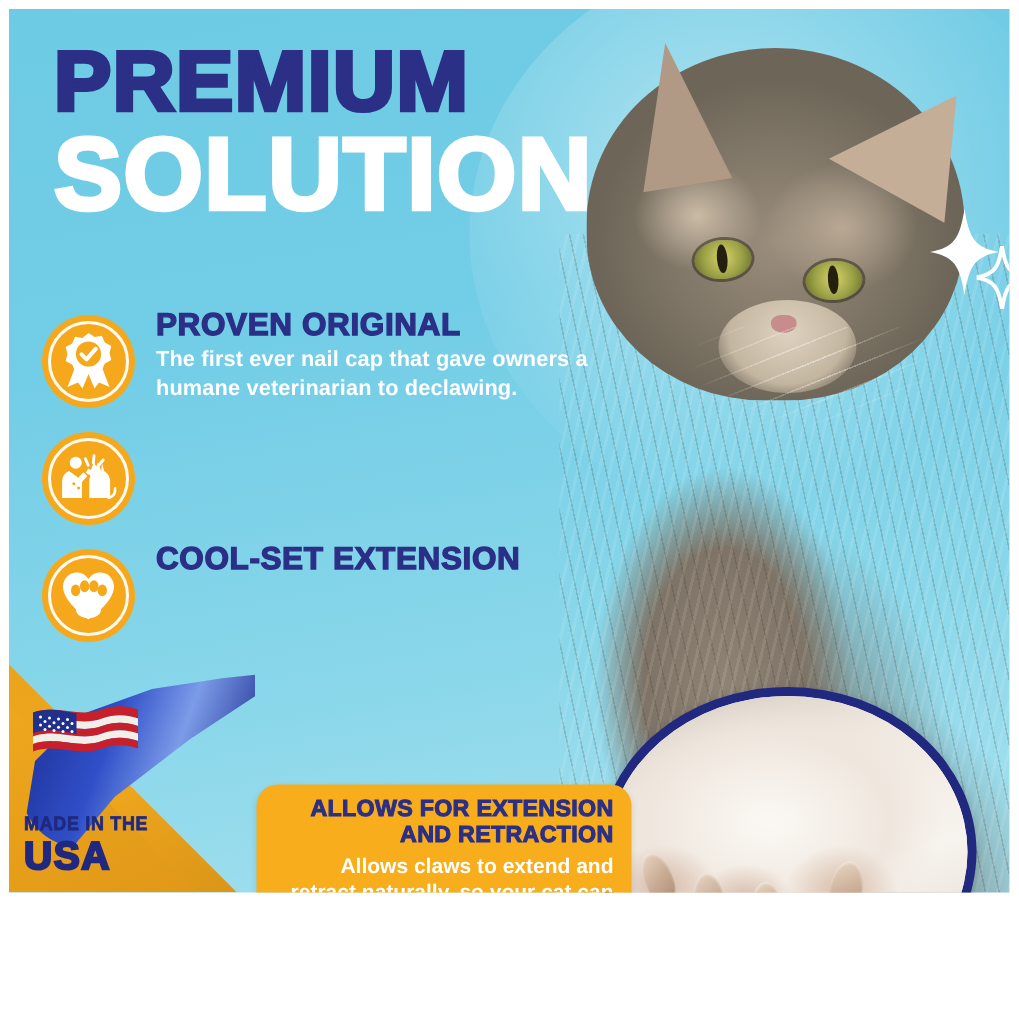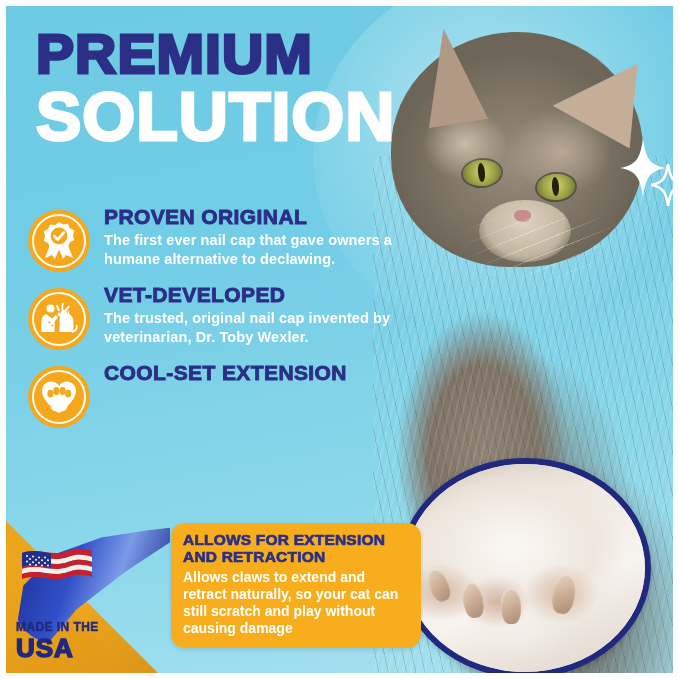--- a/index.html
+++ b/index.html
@@ -2,21 +2,21 @@
 <html><head>
 <meta charset="utf-8">
 <style>
   html,body{margin:0;padding:0;background:#ffffff;}
   body{width:679px;height:679px;overflow:hidden;
        font-family:"Liberation Sans","DejaVu Sans",sans-serif;}
 
   #poster{position:relative;width:679px;height:679px;background:#ffffff;overflow:hidden;}
 
   
-  .bg{position:absolute;left:6px;top:6px;width:667px;height:667px;overflow:hidden;
+  .bg{position:absolute;left:6px;top:6px;width:667px;height:589px;overflow:hidden;
       background:linear-gradient(170deg,#6ecbe4 0%,#72cde6 35%,#8ad7ea 70%,#a8e2f0 100%);}
   .bg-glow{position:absolute;right:-60px;top:-40px;width:420px;height:380px;border-radius:50%;
       background:radial-gradient(circle at 40% 40%,rgba(255,255,255,.45),rgba(255,255,255,0) 65%);}
 
   
   .cat-wrap{position:absolute;right:0;top:0;width:300px;height:673px;overflow:hidden;}
   .cat-body{position:absolute;left:-10px;top:150px;width:320px;height:530px;
       background:
         radial-gradient(ellipse 120px 200px at 120px 300px,#8e8375 0%,#7d7366 45%,rgba(125,115,102,0) 72%),
         radial-gradient(ellipse 150px 260px at 170px 380px,#6f675c 0%,rgba(111,103,92,0) 70%),
@@ -70,21 +70,21 @@
   .f-icon::after{content:"";position:absolute;left:4px;top:4px;right:4px;bottom:4px;
       border-radius:50%;border:2px solid rgba(255,255,255,.95);}
   .f-icon svg{position:absolute;left:11px;top:11px;}
   .f-text{flex:1 1 auto;}
   .f-title{font-size:21px;font-weight:bold;color:#2b2f86;letter-spacing:.4px;
       -webkit-text-stroke:.9px #2b2f86;line-height:1.05;margin-bottom:3px;}
   .f-body{font-size:14.5px;font-weight:bold;color:#ffffff;line-height:1.28;letter-spacing:.1px;}
 
   
   .callout{position:absolute;left:165px;top:517px;width:226px;padding:9px 12px 11px;
-      background:#f7ad1c;border-radius:14px;text-align:left;box-shadow:0 2px 5px rgba(0,0,0,.10);}
+      background:#f7ad1c;border-radius:14px;text-align:right;box-shadow:0 2px 5px rgba(0,0,0,.10);}
   .c-title{font-size:15.5px;font-weight:bold;color:#2b2f86;line-height:1.08;
       -webkit-text-stroke:.7px #2b2f86;letter-spacing:.2px;}
   .c-body{font-size:14px;font-weight:bold;color:#ffffff;line-height:1.2;margin-top:4px;}
 
   
   .paw-oval{position:absolute;left:393px;top:452px;width:240px;height:208px;border-radius:50%;
       border:6px solid #20297f;overflow:hidden;background:#efe9e2;box-shadow:0 2px 7px rgba(0,0,0,.18);}
   .paw-img{position:absolute;inset:-4px;
       background:
         radial-gradient(ellipse 52px 40px at 40px 132px,#d6b9a6 0%,rgba(214,185,166,0) 72%),
@@ -166,40 +166,36 @@
           <svg width="40" height="40" viewBox="0 0 40 40">
             <path d="M11 24 L6 37 L13 34 L16 38 L21 26 Z" fill="#fff"></path>
             <path d="M29 24 L34 37 L27 34 L24 38 L19 26 Z" fill="#fff"></path>
             <path d="M20 1 l4.1 2.6 4.8-.8 2 4.5 4.3 2.3-1.2 4.7 1.2 4.7-4.3 2.3-2 4.5-4.8-.8L20 28.3l-4.1-2.6-4.8.8-2-4.5L4.8 19.7 6 15 4.8 10.3l4.3-2.3 2-4.5 4.8.8Z" fill="#fff"></path>
             <circle cx="20" cy="15" r="8.4" fill="#f6a81d"></circle>
             <path d="M15.4 15.2 l3.3 3.4 6.1-7" fill="none" stroke="#fff" stroke-width="2.7" stroke-linecap="round" stroke-linejoin="round"></path>
           </svg>
         </div>
         <div class="f-text">
           <div class="f-title">PROVEN ORIGINAL</div>
-          <div class="f-body">The first ever nail cap that gave owners a humane alternative to declawing.</div>
+          <div class="f-body">The first ever nail cap that gave owners a humane veterinarian to declawing.</div>
         </div>
       </div>
 
       <div class="feature">
         <div class="f-icon">
           <svg width="40" height="40" viewBox="0 0 40 40">
             <circle cx="11.5" cy="9.5" r="4" fill="#fff"></circle>
             <path d="M7 15 c-3 1.2-4.6 4-4.6 7.6 L2.4 33 h13.2 V22.5 l3.6-4.2 -2.6-2.4 -3.4 3.6 Z" fill="#fff"></path>
             <path d="M19.8 11.2 l-1.9-4.4 M23.2 9.6 l.5-4.8 M26.6 11.3 l3.2-3.6" stroke="#fff" stroke-width="1.9" stroke-linecap="round" fill="none"></path>
             <path d="M26 14 l-2.4-5.2 -2 5.6 -1.8 -1.1 -1.6 2.8 3.6 2.3 Z" fill="#fff"></path>
             <path d="M28.6 15.2 l-2.4-5.8 -2.1 5.4 c-2.3 1.5-3.6 4.1-3.6 7.3 V33 h13.9 V22.1 c0-3.2-1.6-5.6-3.9-6.9 l-1.6-5.9 Z" fill="#fff"></path>
             <path d="M33.5 33 c3.4-1.2 4.6-3.6 4.2-6.4" stroke="#fff" stroke-width="1.7" fill="none" stroke-linecap="round"></path>
             <circle cx="10.2" cy="23.5" r="1" fill="#f6a81d"></circle>
             <circle cx="13.4" cy="26.4" r="1" fill="#f6a81d"></circle>
           </svg>
-        </div>
-        <div class="f-text">
-          <div class="f-title">VET-DEVELOPED</div>
-          <div class="f-body">The trusted, original nail cap invented by veterinarian, Dr. Toby Wexler.</div>
         </div>
       </div>
 
       <div class="feature">
         <div class="f-icon">
           <svg width="40" height="40" viewBox="0 0 40 40">
             <path d="M20 36 C20 36 3 24.5 3 14.2 C3 8.6 7.2 4.6 12.2 4.6 C15.6 4.6 18.4 6.4 20 9 C21.6 6.4 24.4 4.6 27.8 4.6 C32.8 4.6 37 8.6 37 14.2 C37 24.5 20 36 20 36 Z" fill="#fff"></path>
             <ellipse cx="11.4" cy="16.6" rx="3.1" ry="3.9" fill="#f6a81d"></ellipse>
             <ellipse cx="17.4" cy="13.9" rx="3.1" ry="4" fill="#f6a81d"></ellipse>
             <ellipse cx="23.6" cy="13.9" rx="3.1" ry="4" fill="#f6a81d"></ellipse>

